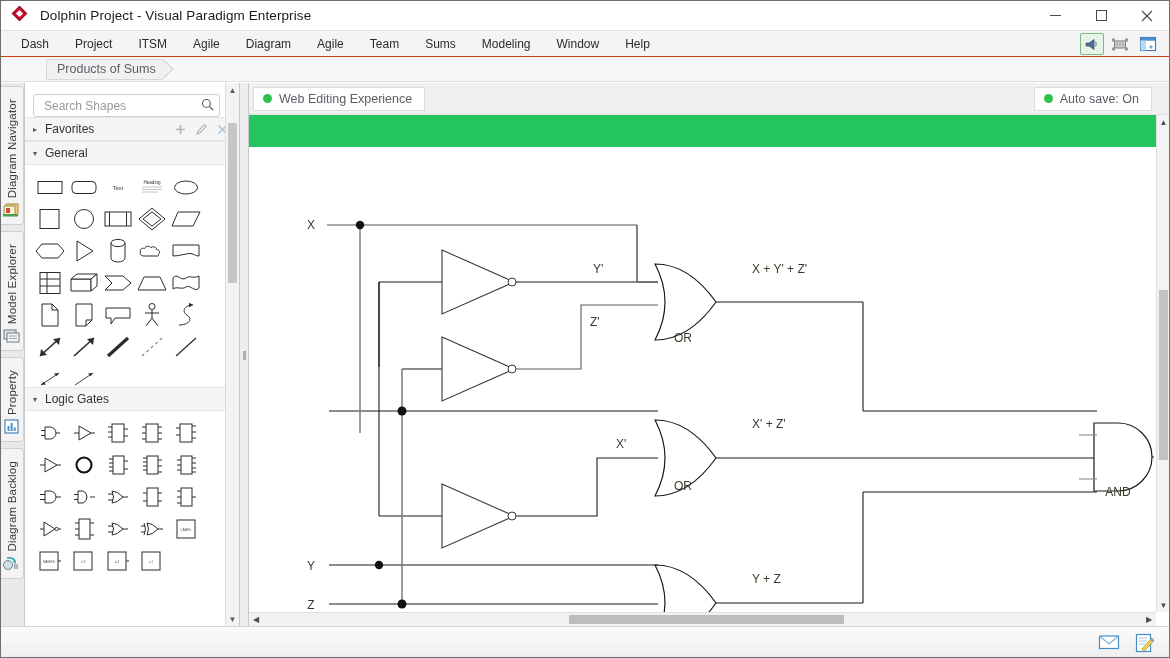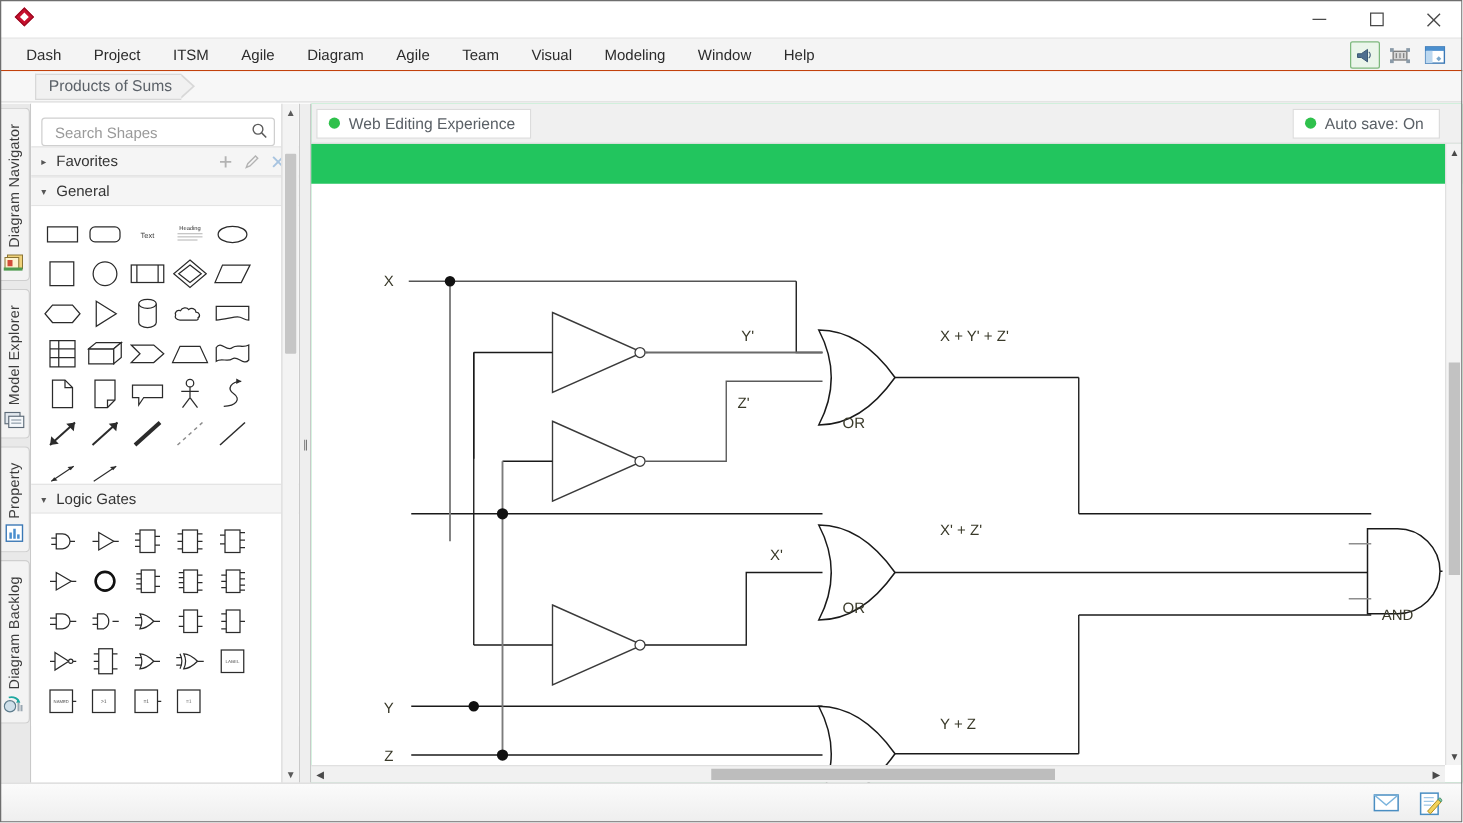--- a/index.html
+++ b/index.html
@@ -57,21 +57,21 @@
 
   
   #crumbstrip {
     height:25px; width:100%;
     background:#f7f7f7;
     border-bottom:1px solid #dedede;
     display:flex; align-items:center;
     position:relative;
   }
   #crumb-wrap {
-    margin-left:28px; height:21px; display:flex; align-items:stretch;
+    margin-left:46px; height:21px; display:flex; align-items:stretch;
   }
   #crumb {
     background:#f1f1f1; border:1px solid #d8d8d8; border-right:none;
     display:flex; align-items:center; padding:0 7px 0 10px;
     font-size:12.5px; color:#5b6168;
   }
   #crumb-arrow { width:0; height:0; position:relative; }
   #crumb-arrow::before {
     content:""; position:absolute; left:0; top:0;
     border-top:10.5px solid transparent; border-bottom:10.5px solid transparent;
@@ -247,20 +247,21 @@
   text { font-family:"Liberation Sans", sans-serif; }
 </style>
 </head>
 <body>
 
 <div id="titlebar">
   <div id="app-logo">
     <span class="dia"></span>
       <span class="dia2"></span>
   </div>
+  <div id="window-title">Dolphin Project - Visual Paradigm Enterprise</div>
   <div class="winbtns">
     <div class="winbtn">
       <svg width="13" height="13" viewBox="0 0 13 13">
           <line x1="1" y1="6.5" x2="12" y2="6.5" stroke="#4a4a4a" stroke-width="1"></line>
         </svg>
     </div>
     <div class="winbtn">
       <svg width="13" height="13" viewBox="0 0 13 13">
           <rect x="1.5" y="1.5" width="10" height="10" fill="none" stroke="#4a4a4a" stroke-width="1"></rect>
         </svg>
@@ -275,21 +276,21 @@
 </div>
 
 <div id="menubar">
   <div class="menu-item">Dash</div>
   <div class="menu-item">Project</div>
   <div class="menu-item">ITSM</div>
   <div class="menu-item">Agile</div>
   <div class="menu-item">Diagram</div>
   <div class="menu-item">Agile</div>
   <div class="menu-item">Team</div>
-  <div class="menu-item">Visual</div>
+  <div class="menu-item">Sums</div>
   <div class="menu-item">Modeling</div>
   <div class="menu-item">Window</div>
   <div class="menu-item">Help</div>
 </div>
 
 <div id="crumbstrip">
   <div id="crumb-wrap">
     <div id="crumb">Products of Sums</div>
     <div id="crumb-arrow"></div>
   </div>

